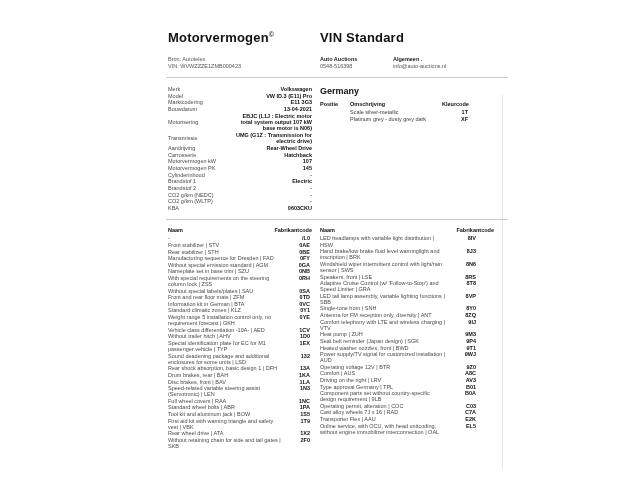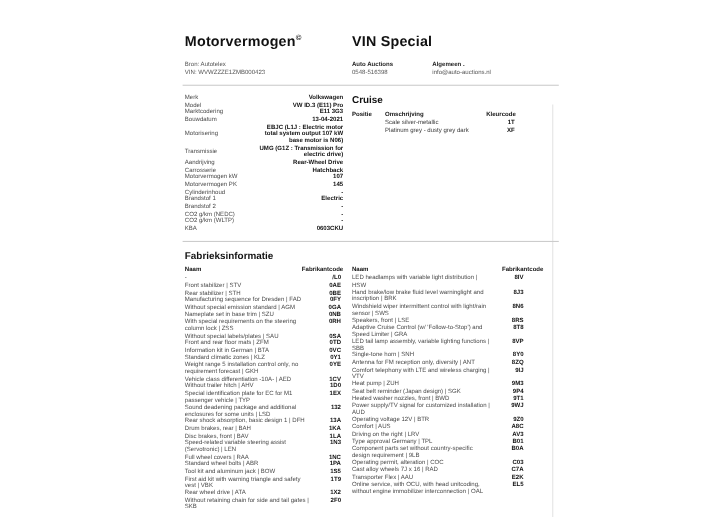--- a/index.html
+++ b/index.html
@@ -56,21 +56,21 @@
 </head>
 <body>
 
 <div class="page">
   <div class="vline"></div>
   <div class="content">
 
     <header>
       <div class="title-row">
         <h1 class="app-title"><span>Motorvermogen</span><sup>©</sup></h1>
-        <h1>VIN Special</h1>
+        <h1>VIN Standard</h1>
       </div>
       <div class="meta-row">
         <div class="meta-left">
           <div>Bron: Autotelex</div>
           <div>VIN: WVWZZZE1ZMB000423</div>
         </div>
         <div class="meta-company">
           <div class="b">Auto Auctions</div>
           <div>0548-516398</div>
         </div>
@@ -162,21 +162,21 @@
               <span class="val">-</span>
             </div>
 
             <div class="vrow">
               <span class="lbl">KBA</span>
               <span class="val">0603CKU</span>
             </div>
           </div>
       </div>
       <div class="kleuren">
-        <h2>Cruise</h2>
+        <h2>Germany</h2>
         <div class="krow k-head">
           <span class="k-pos">Positie</span>
           <span class="k-desc">Omschrijving</span>
           <span class="k-code">Kleurcode</span>
         </div>
         <div>
 
             <div class="krow">
               <span class="k-pos"></span>
               <span class="k-desc">Scale silver-metallic</span>
@@ -188,21 +188,20 @@
               <span class="k-desc">Platinum grey - dusty grey dark</span>
               <span class="k-code">XF</span>
             </div>
           </div>
       </div>
     </div>
 
     <hr>
 
     <div class="factory">
-      <h2>Fabrieksinformatie</h2>
       <div class="fcols">
         <div class="fcol-left">
           <div class="frow fhead">
             <span class="name">Naam</span>
             <span class="code">Fabrikantcode</span>
           </div>
           <div>
 
               <div class="frow">
                 <span class="name">-</span>

